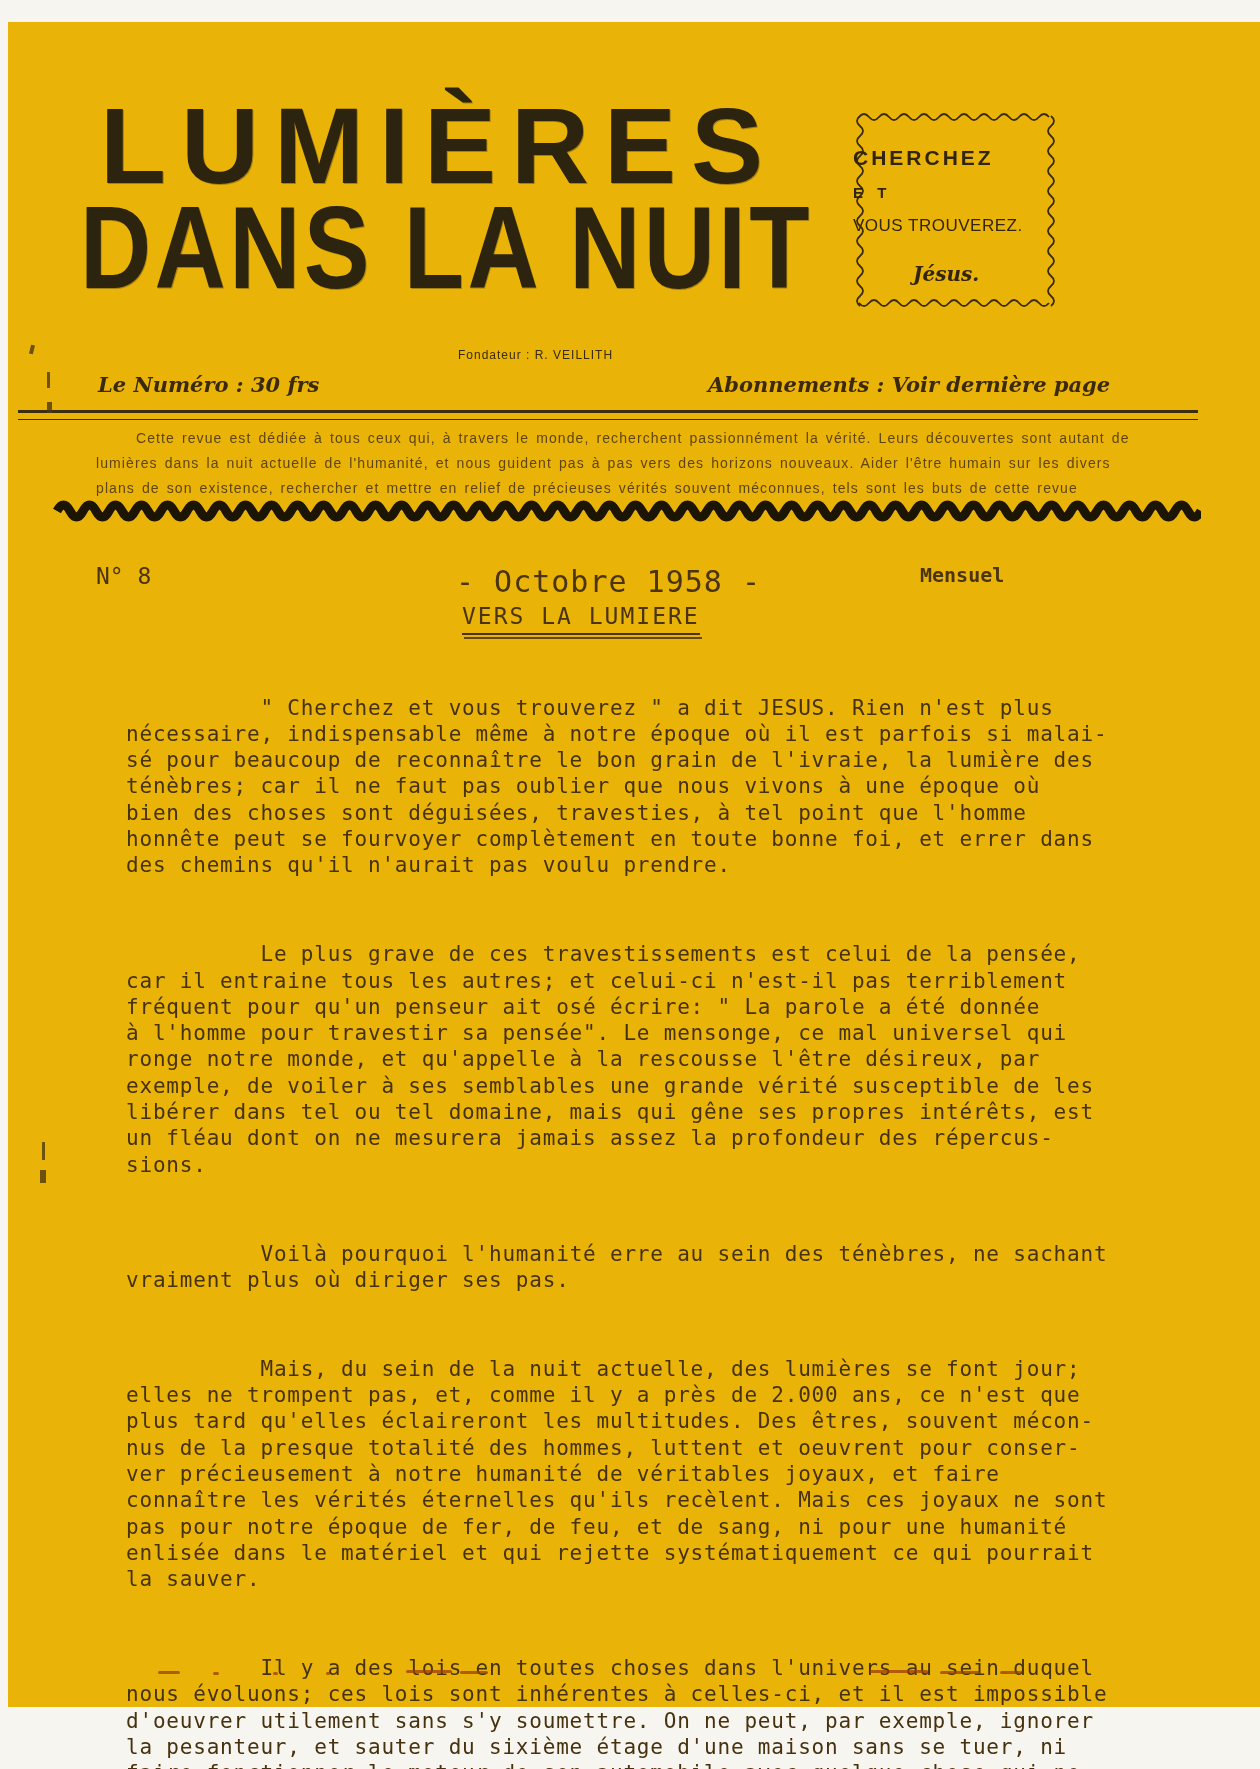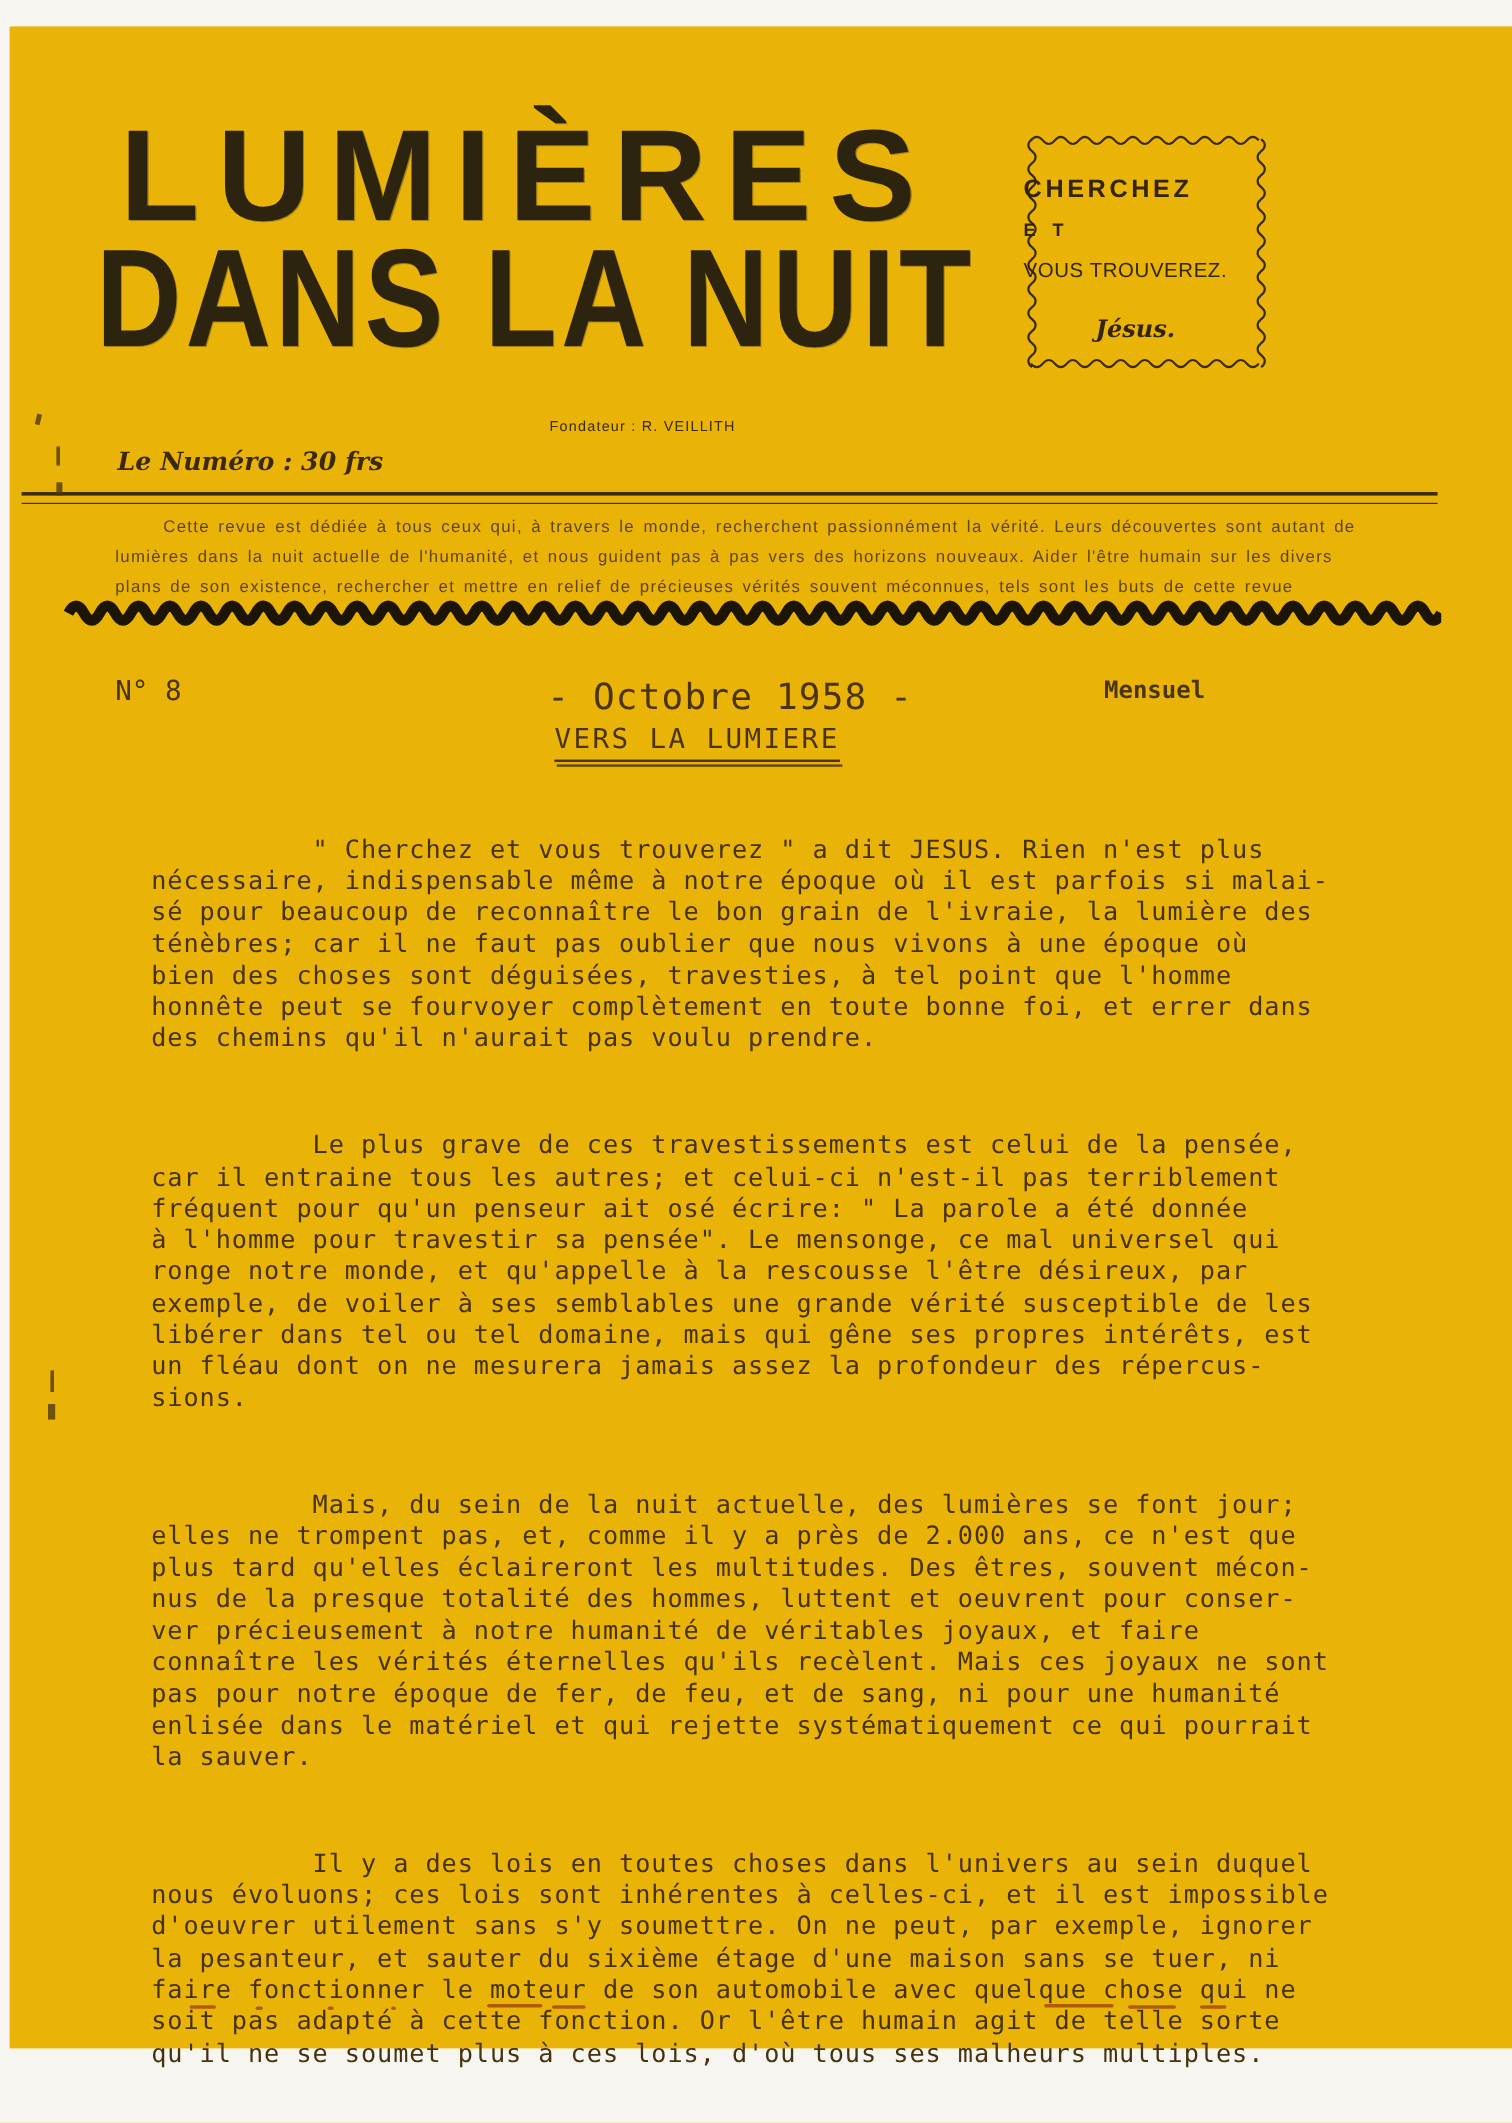--- a/index.html
+++ b/index.html
@@ -101,20 +101,21 @@
     </svg>
     <div class="qb-l1">CHERCHEZ</div>
     <div class="qb-l2">E T</div>
     <div class="qb-l3">VOUS TROUVEREZ.</div>
     <div class="qb-sig">Jésus.</div>
   </div>
 
   <div class="founder">Fondateur :  R. VEILLITH</div>
 
   <div class="script-line price">Le Numéro :  30 frs</div>
+  <div class="script-line subscription">Abonnements :  Voir dernière page</div>
 
   <div class="rule"></div>
 
   <div class="mission">Cette revue est dédiée à tous ceux qui, à travers le monde, recherchent passionnément la vérité. Leurs découvertes sont autant de
 lumières dans la nuit actuelle de l'humanité, et nous guident pas à pas vers des horizons nouveaux. Aider l'être humain sur les divers
 plans de son existence, rechercher et mettre en relief de précieuses vérités souvent méconnues, tels sont les buts de cette revue</div>
 
   <svg class="zigzag" viewBox="0 0 1148 28">
     <path id="zigzag-path" fill="none" stroke="#1c1506" stroke-width="9" stroke-linejoin="round" d="M4,15 q6.5,-12 13,0 t13,0 t13,0 t13,0 t13,0 t13,0 t13,0 t13,0 t13,0 t13,0 t13,0 t13,0 t13,0 t13,0 t13,0 t13,0 t13,0 t13,0 t13,0 t13,0 t13,0 t13,0 t13,0 t13,0 t13,0 t13,0 t13,0 t13,0 t13,0 t13,0 t13,0 t13,0 t13,0 t13,0 t13,0 t13,0 t13,0 t13,0 t13,0 t13,0 t13,0 t13,0 t13,0 t13,0 t13,0 t13,0 t13,0 t13,0 t13,0 t13,0 t13,0 t13,0 t13,0 t13,0 t13,0 t13,0 t13,0 t13,0 t13,0 t13,0 t13,0 t13,0 t13,0 t13,0 t13,0 t13,0 t13,0 t13,0 t13,0 t13,0 t13,0 t13,0 t13,0 t13,0 t13,0 t13,0 t13,0 t13,0 t13,0 t13,0 t13,0 t13,0 t13,0 t13,0 t13,0 t13,0 t13,0 t13,0"></path>
   </svg>
@@ -135,20 +136,22 @@
 des chemins qu'il n'aurait pas voulu prendre.</p>
     <p>          Le plus grave de ces travestissements est celui de la pensée,
 car il entraine tous les autres; et celui-ci n'est-il pas terriblement
 fréquent pour qu'un penseur ait osé écrire: " La parole a été donnée
 à l'homme pour travestir sa pensée". Le mensonge, ce mal universel qui
 ronge notre monde, et qu'appelle à la rescousse l'être désireux, par
 exemple, de voiler à ses semblables une grande vérité susceptible de les
 libérer dans tel ou tel domaine, mais qui gêne ses propres intérêts, est
 un fléau dont on ne mesurera jamais assez la profondeur des répercus-
 sions.</p>
+    <p>          Voilà pourquoi l'humanité erre au sein des ténèbres, ne sachant
+vraiment plus où diriger ses pas.</p>
     <p>          Mais, du sein de la nuit actuelle, des lumières se font jour;
 elles ne trompent pas, et, comme il y a près de 2.000 ans, ce n'est que
 plus tard qu'elles éclaireront les multitudes. Des êtres, souvent mécon-
 nus de la presque totalité des hommes, luttent et oeuvrent pour conser-
 ver précieusement à notre humanité de véritables joyaux, et faire
 connaître les vérités éternelles qu'ils recèlent. Mais ces joyaux ne sont
 pas pour notre époque de fer, de feu, et de sang, ni pour une humanité
 enlisée dans le matériel et qui rejette systématiquement ce qui pourrait
 la sauver.</p>
     <p>          Il y a des lois en toutes choses dans l'univers au sein duquel

